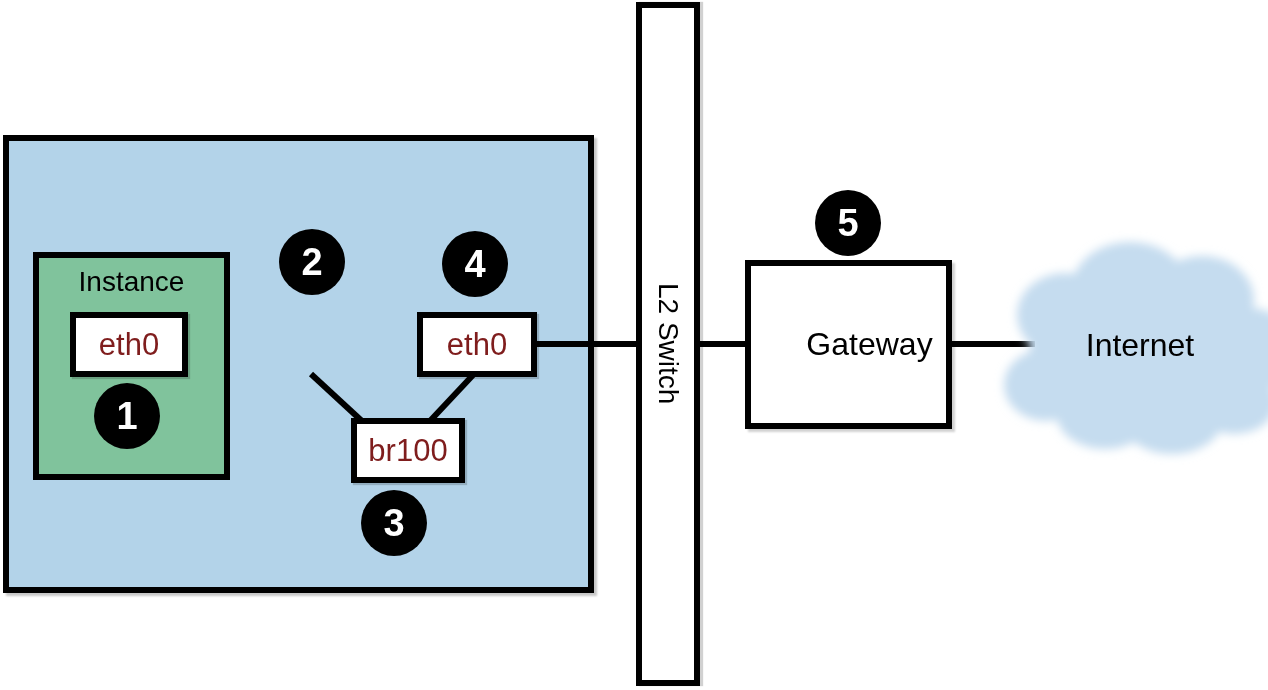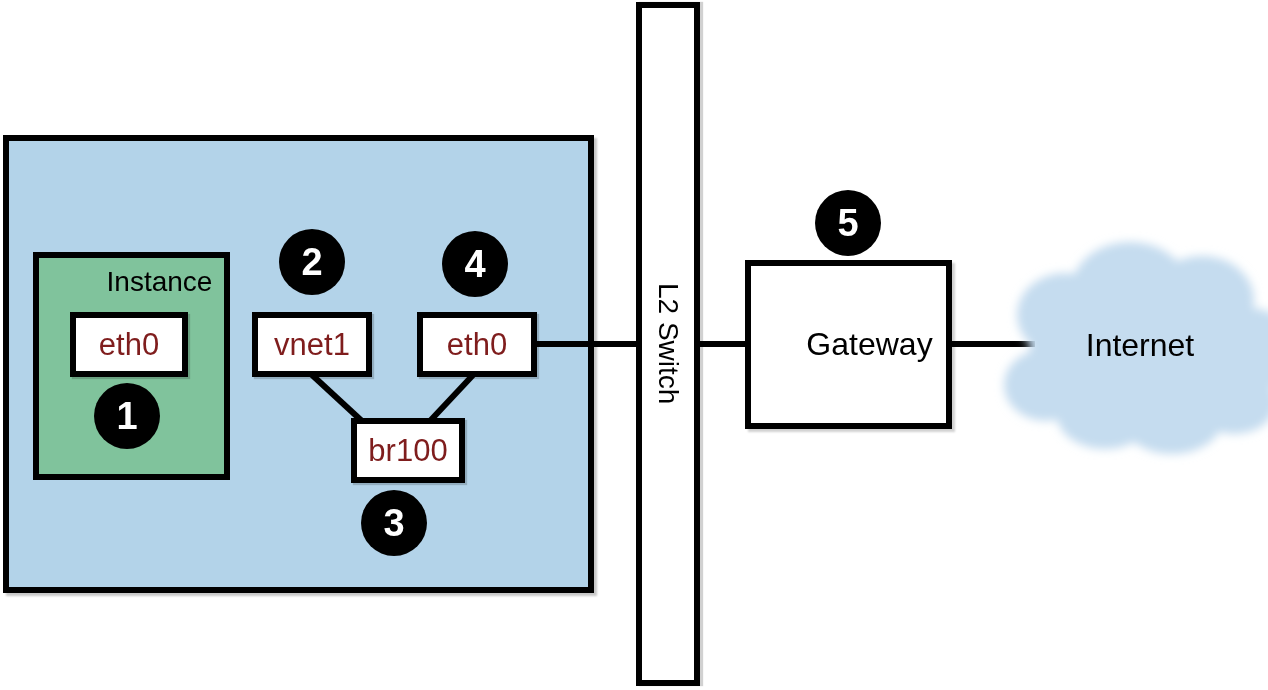--- a/index.html
+++ b/index.html
@@ -52,21 +52,20 @@
     border: 6px solid #000;
     z-index: 3;
   }
   .instance-label {
     left: 33px; top: 266px;
     width: 197px;
     text-align: center;
     font-size: 28px;
     font-stretch: condensed;
     z-index: 4;
-    margin-left: 28px;
   }
 
   
   .port {
     background: #ffffff;
     border: 6px solid #000;
     display: flex;
     align-items: center;
     justify-content: center;
     font-size: 31px;
@@ -181,23 +180,20 @@
     </defs>
   </svg>
 
   <div class="abs instance-box"></div>
   <div class="abs instance-label">Instance</div>
 
   <div class="abs port port-eth0-instance">
     <span>eth0</span>
   </div>
 
-  <div class="abs port port-vnet1">
-    <span>vnet1</span>
-  </div>
 
   <div class="abs port port-eth0-node">
     <span>eth0</span>
   </div>
 
   <div class="abs port port-br100">
     <span>br100</span>
   </div>
 
   <div class="abs badge badge-1">

